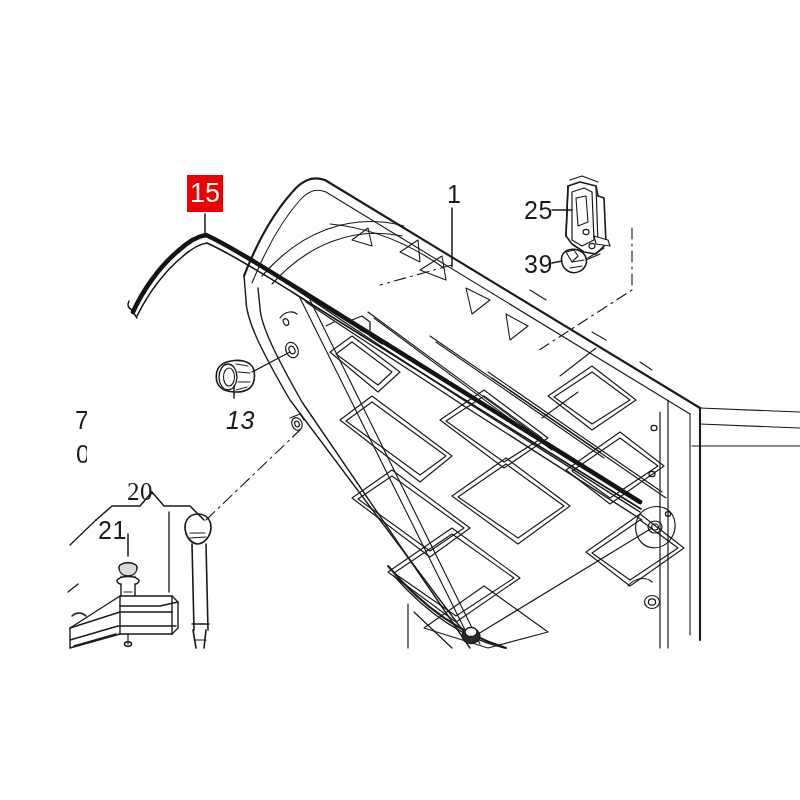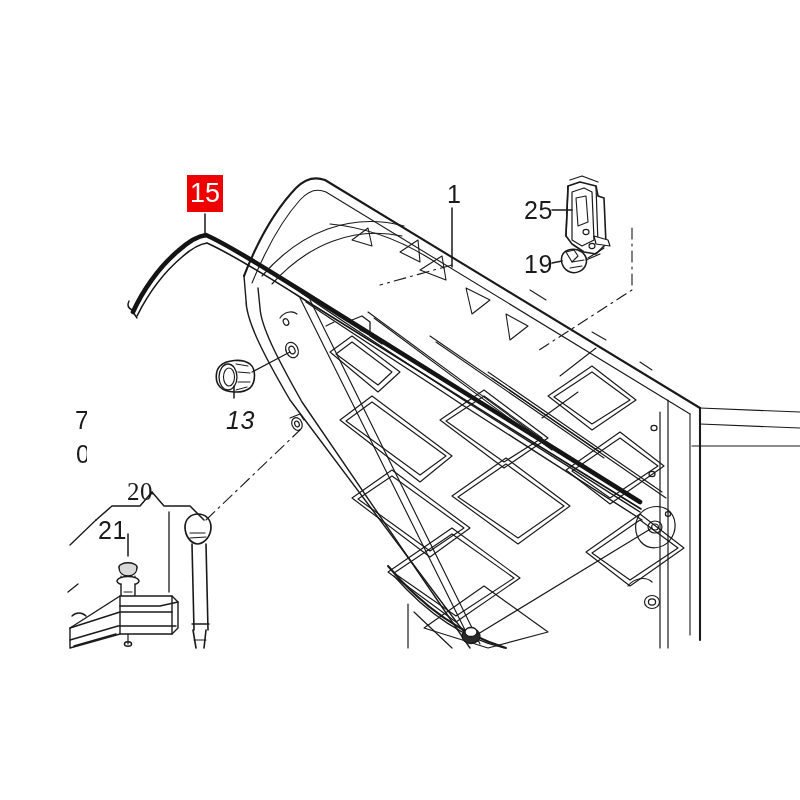--- a/index.html
+++ b/index.html
@@ -337,21 +337,21 @@
 
     </g>
   </svg>
 
   <div class="callout-highlight" style="left:187px; top:175px;">15</div>
 
   <div class="callout-label" style="left:447px; top:182px;">1</div>
 
   <div class="callout-label" style="left:524px; top:198px;">25</div>
 
-  <div class="callout-label" style="left:524px; top:252px;">19</div>
+  <div class="callout-label" style="left:524px; top:252px;">39</div>
 
   <div class="callout-label" style="left:226px; top:408px;font-style:italic;">13</div>
 
   <div class="callout-label" style="left:127px; top:479px;font-family:Liberation Serif, serif;">20</div>
 
   <div class="callout-label" style="left:98px; top:518px;">21</div>
 
   <div class="callout-label clipped" style="left:75px; top:408px; width:12px;">7</div>
 
   <div class="callout-label clipped" style="left:76px; top:442px; width:11px;">0</div>

